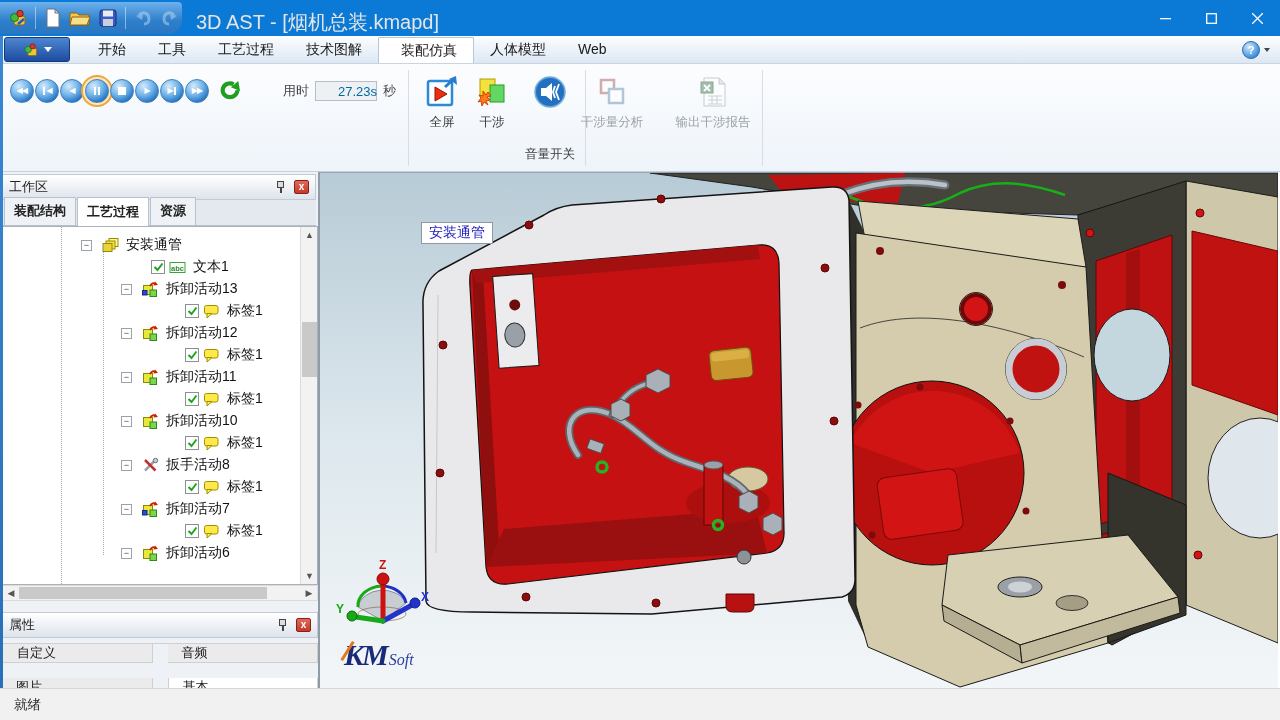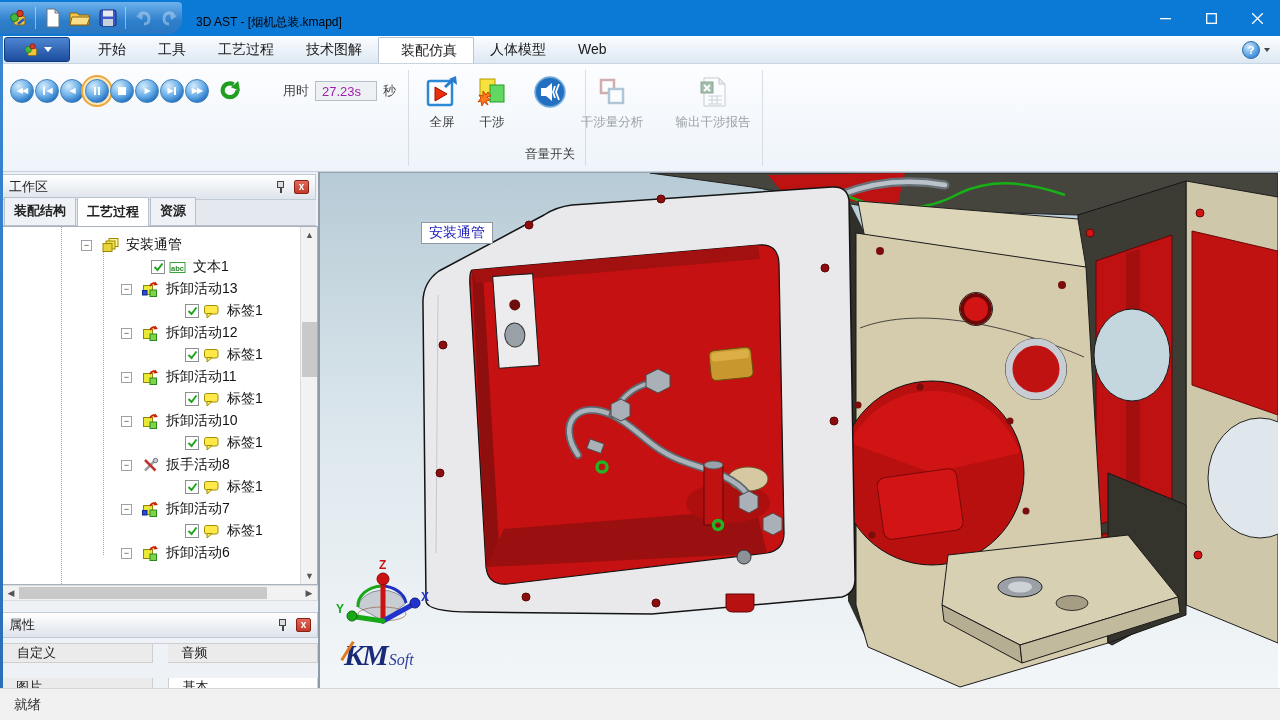--- a/index.html
+++ b/index.html
@@ -5,21 +5,21 @@
   * { margin:0; padding:0; box-sizing:border-box; }
   html,body { width:1280px; height:720px; overflow:hidden; }
   body { position:relative; font-family:"Liberation Sans",sans-serif; background:#fff; font-size:13px; color:#333; }
 
   
   .titlebar { position:absolute; left:0; top:0; width:1280px; height:36px; background:#0b79d6; }
   .qat { position:absolute; left:0; top:2px; height:32px; width:182px; background:linear-gradient(#6db1ec,#2d7ecb 60%,#2a77c2); border-bottom-right-radius:14px; border-top-right-radius:4px; display:flex; align-items:center; padding-left:6px; gap:4px; }
   .qat .sep { width:1px; height:22px; background:rgba(255,255,255,.45); margin:0 2px; }
   .qbtn { width:26px; height:26px; display:flex; align-items:center; justify-content:center; border-radius:3px; }
   .qbtn.dis { opacity:.45; }
-  .wtitle { position:absolute; left:196px; top:0; height:44px; display:flex; align-items:center; color:#000000; font-size:12px; }
+  .wtitle { position:absolute; left:196px; top:0; height:44px; display:flex; align-items:center; color:#e5e5e5; font-size:20px; }
   .wbtns { position:absolute; right:0; top:0; height:36px; display:flex; }
   .wb { width:46px; height:36px; display:flex; align-items:center; justify-content:center; }
 
   
   .tabrow { position:absolute; left:0; top:36px; width:1280px; height:28px; background:linear-gradient(#fbfdff,#dde8f4); border-bottom:1px solid #c9d4e1; display:flex; align-items:flex-end; }
   .appbtn { width:66px; height:25px; margin:0 12px 1px 4px; border-radius:3px; background:linear-gradient(#4e86d2,#1c4c9e); border:1px solid #123a7e; display:flex; align-items:center; justify-content:center; gap:5px; }
   .appbtn .caret { width:0; height:0; border-left:4px solid transparent; border-right:4px solid transparent; border-top:5px solid #fff; }
   .mtabs { display:flex; height:26px; }
   .mtab { padding:4px 16px 5px; font-size:14px; color:#1a1a1a; }
   .mtab.active { background:#fff; border:1px solid #b9c5d2; border-bottom:none; border-radius:2px 2px 0 0;padding-left:22px; }
@@ -32,21 +32,21 @@
   .rdiv { position:absolute; top:6px; height:96px; width:1px; background:#d6dde5; }
   .grouplabel { position:absolute; top:152px; font-size:12.5px; color:#6b7b8b; text-align:center; }
   .transport { position:absolute; left:10px; top:14px; display:flex; align-items:center; gap:1px; }
   .pbtn { width:24px; height:24px; border-radius:50%; background:radial-gradient(circle at 35% 28%,#d4eafb,#6fb2e9 45%,#2473c3 78%,#1a62ad); border:1px solid #3f7fba; display:flex; align-items:center; justify-content:center; }
   .pbtn.hl { box-shadow:0 0 0 2px #fce9bd, 0 0 0 4px #eda63a; }
   .tt { font-size:8px; color:#fff; line-height:1; letter-spacing:-1px; }
   .tb { width:2px; height:8px; background:#fff; margin:0 1px; display:inline-block; }
   .ts { width:8px; height:8px; background:#fff; display:inline-block; }
   .loopbtn { margin-left:6px; width:28px; height:26px; display:flex; align-items:center; justify-content:center; }
   .elapsed { position:absolute; left:283px; top:17px; display:flex; align-items:center; gap:6px; font-size:13px; color:#444; }
-  .valbox { height:20px; background:#eef1f4; border:1px solid #b6bec8; display:flex; align-items:center; padding:0 6px; font-size:13px; color:#a21caf; }
+  .valbox { height:20px; background:#eef1f4; border:1px solid #b6bec8; display:flex; align-items:center; padding:0 22px; font-size:13px; color:#0369a1; }
   .valbox.w60 { width:62px; } .valbox.w36 { width:38px; }
   .speedrow { position:absolute; left:8px; top:118px; display:flex; align-items:center; font-size:13px; color:#444; }
   .slider { position:relative; width:214px; height:16px; margin:0 0 0 6px; }
   .strack { position:absolute; left:0; right:0; top:8px; height:1px; background:#b9b9b9; }
   .stick { position:absolute; top:5px; width:1px; height:5px; background:#9a9a9a; }
   .sthumb { position:absolute; top:1px; width:10px; height:14px; background:linear-gradient(#6aa7e8,#2a6fc8); border:1px solid #1d5aa8; clip-path:polygon(0 0,100% 0,100% 58%,50% 100%,0 58%); }
   .ticklabels { position:absolute; left:44px; top:138px; width:222px; height:14px; font-size:11.5px; color:#555; }
   .ticklabels span { position:absolute; transform:translateX(-50%); }
   .cursr { position:absolute; left:262px; top:118px; display:flex; align-items:center; gap:4px; font-size:13px; color:#444; }
   .resetbtn { height:22px; padding:0 8px; background:linear-gradient(#fff,#e2e9f1); border:1px solid #94a2b2; font-size:13px; color:#333; display:flex; align-items:center; }

